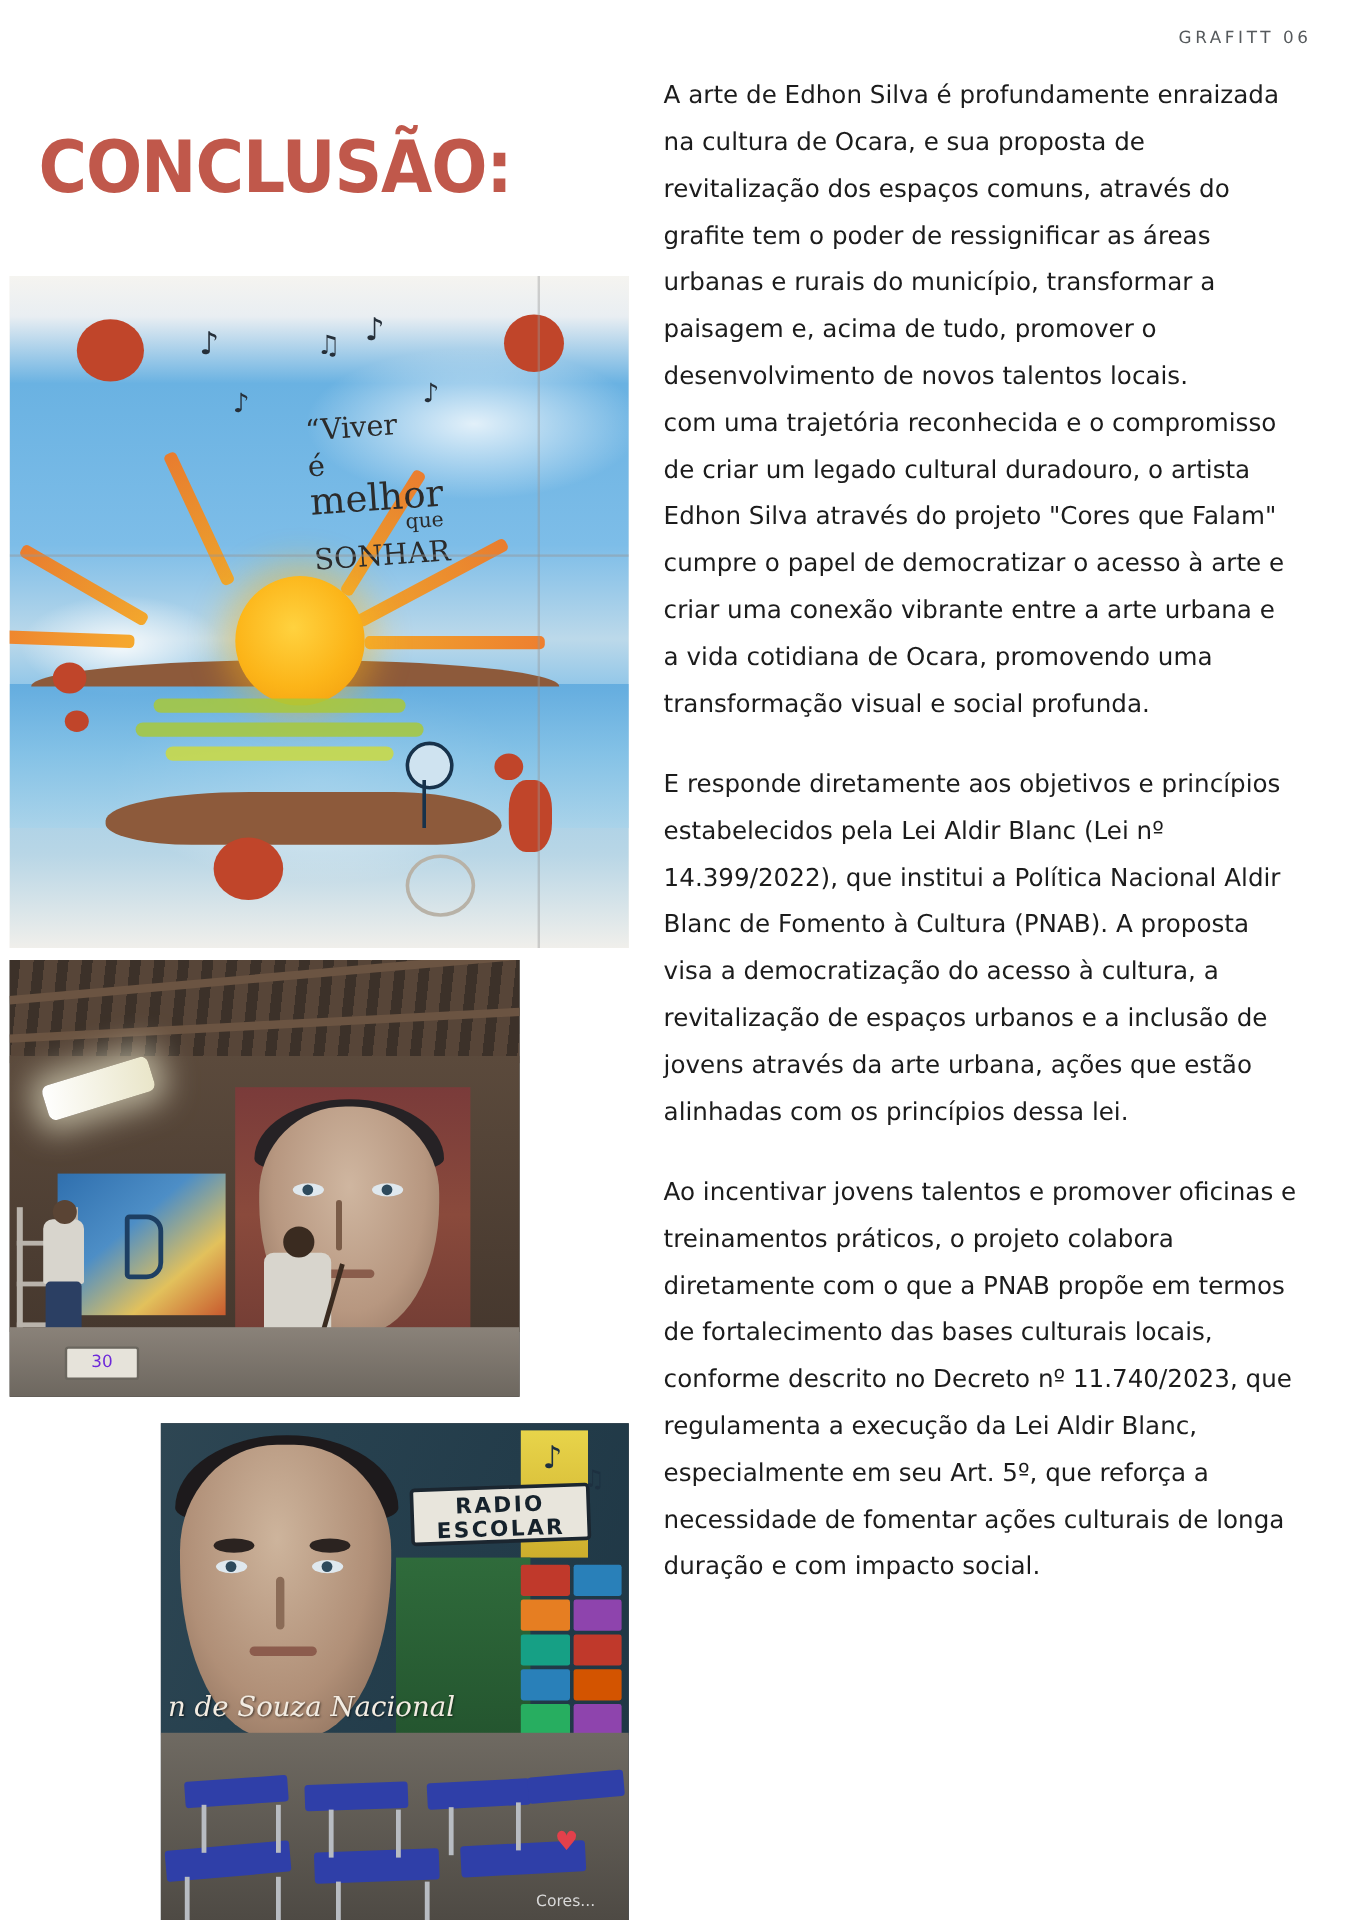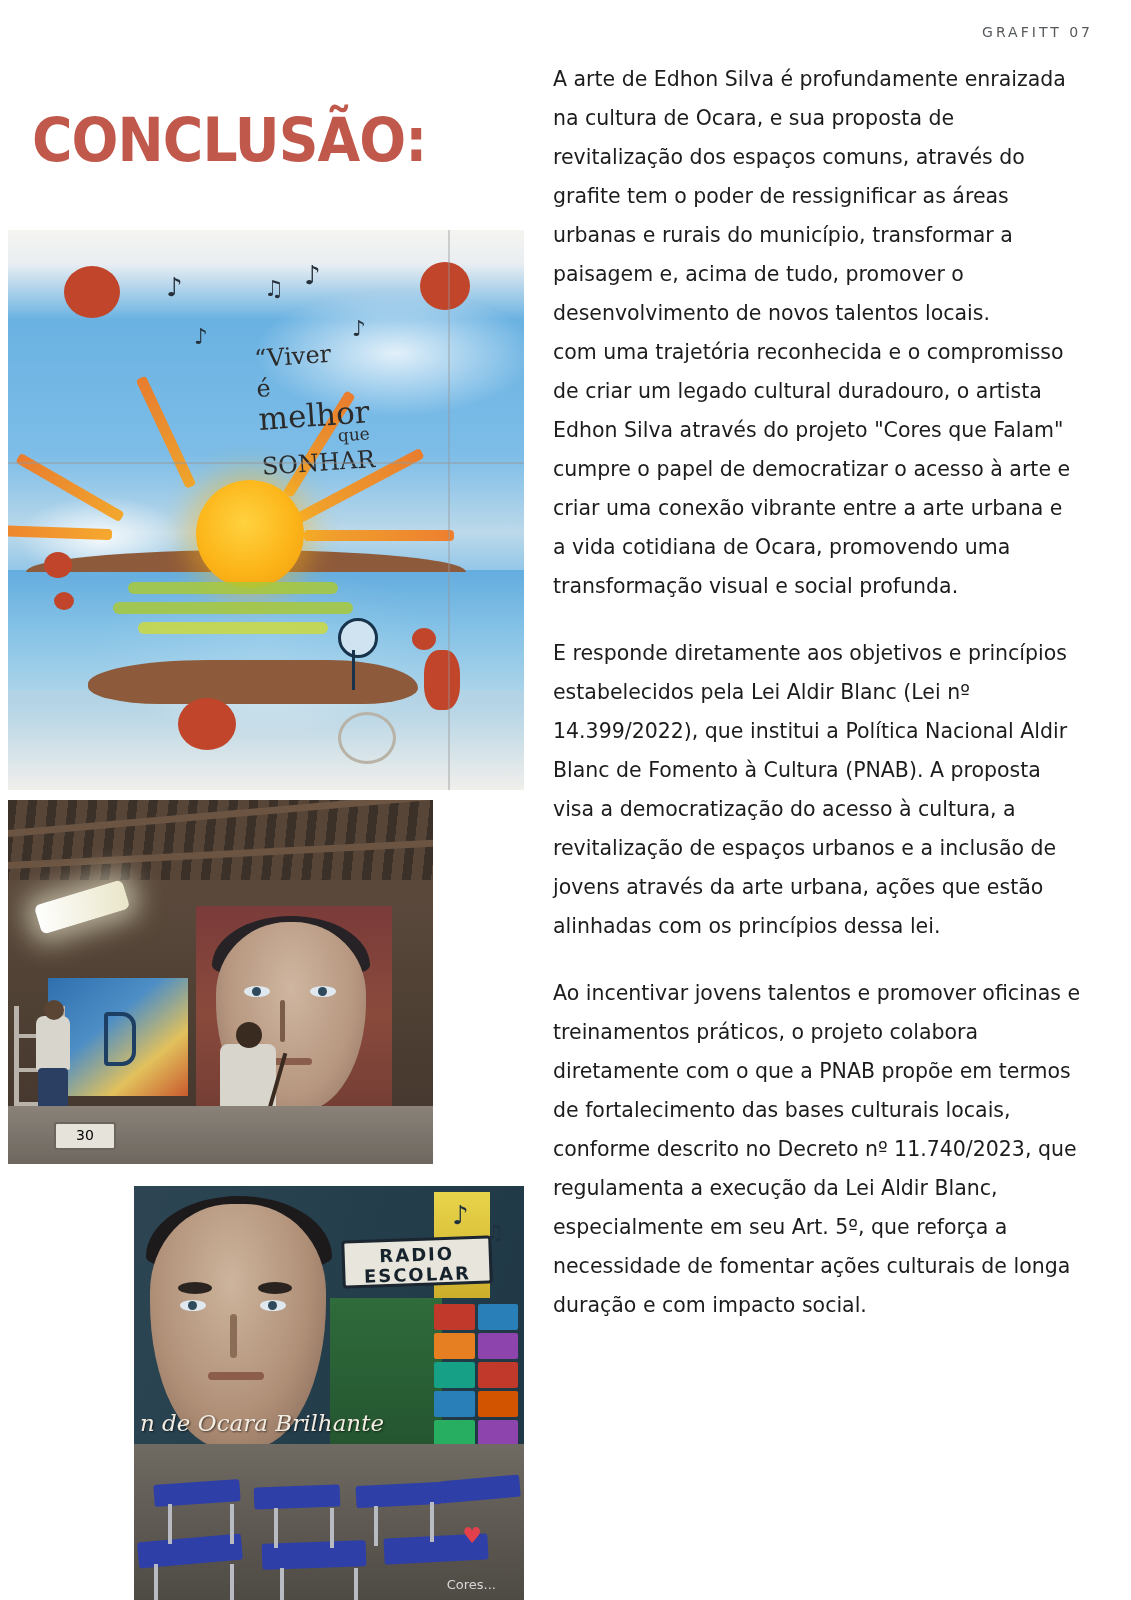--- a/index.html
+++ b/index.html
@@ -208,21 +208,21 @@
   .person {
     position: absolute; background: #d8d5cd; border-radius: 8px 8px 2px 2px;
   }
   .floor2 {
     position: absolute; left: 0; top: 306px; width: 100%; height: 58px;
     background: linear-gradient(180deg,#8a8279 0%, #6d675f 100%);
   }
   .plate {
     position: absolute; left: 46px; top: 322px; width: 58px; height: 24px;
     background: #e6e3da; border: 2px solid #6a665e; border-radius: 3px;
-    font-size: 14px; color: #000000; text-align: center; line-height: 22px;
+    font-size: 14px; color: #6d28d9; text-align: center; line-height: 22px;
     font-family: "DejaVu Sans", sans-serif;
   }
   
   #photo-classroom {
     left: 134px;
     top: 1186px;
     width: 390px;
     height: 414px;
     background: #1e2a33;
   }
@@ -285,21 +285,21 @@
   .curtida {
     position: absolute; right: 28px; bottom: 8px; color: #d8d8d8; font-size: 13px;
     font-family: "DejaVu Sans", sans-serif;
   }
 </style>
 </head>
 <body>
 
 <div class="page">
 
-  <div class="header-label">GRAFITT 07</div>
+  <div class="header-label">GRAFITT 06</div>
 
   <div class="title">CONCLUSÃO:</div>
 
   <div class="photo" id="photo-sunset">
     <div class="sun-sky"></div>
 
     <div class="sea"></div>
     <div class="hill"></div>
 
     <div class="ray" style="transform:rotate(182deg); left:100px; top:300px; width:130px;"></div>
@@ -414,21 +414,21 @@
       <i style="background:#e67e22"></i>
       <i style="background:#8e44ad"></i>
       <i style="background:#16a085"></i>
       <i style="background:#c0392b"></i>
       <i style="background:#2980b9"></i>
       <i style="background:#d35400"></i>
       <i style="background:#27ae60"></i>
       <i style="background:#8e44ad"></i>
     </div>
 
-    <div class="signature">n de Ocara Brilhante</div>
+    <div class="signature">n de Souza Nacional</div>
 
     <div class="cl-floor"></div>
 
     <div class="desk" style="left:20px; top:296px; width:86px; height:22px; transform:rotate(-4deg);"></div>
     <div class="desk" style="left:120px; top:300px; width:86px; height:22px; transform:rotate(-2deg);"></div>
     <div class="desk" style="left:222px; top:298px; width:86px; height:22px; transform:rotate(-3deg);"></div>
     <div class="desk" style="left:306px; top:292px; width:80px; height:22px; transform:rotate(-5deg);"></div>
     <div class="desk" style="left:4px; top:352px; width:104px; height:26px; transform:rotate(-5deg);"></div>
     <div class="desk" style="left:128px; top:356px; width:104px; height:26px; transform:rotate(-2deg);"></div>
     <div class="desk" style="left:250px; top:350px; width:104px; height:26px; transform:rotate(-3deg);"></div>

